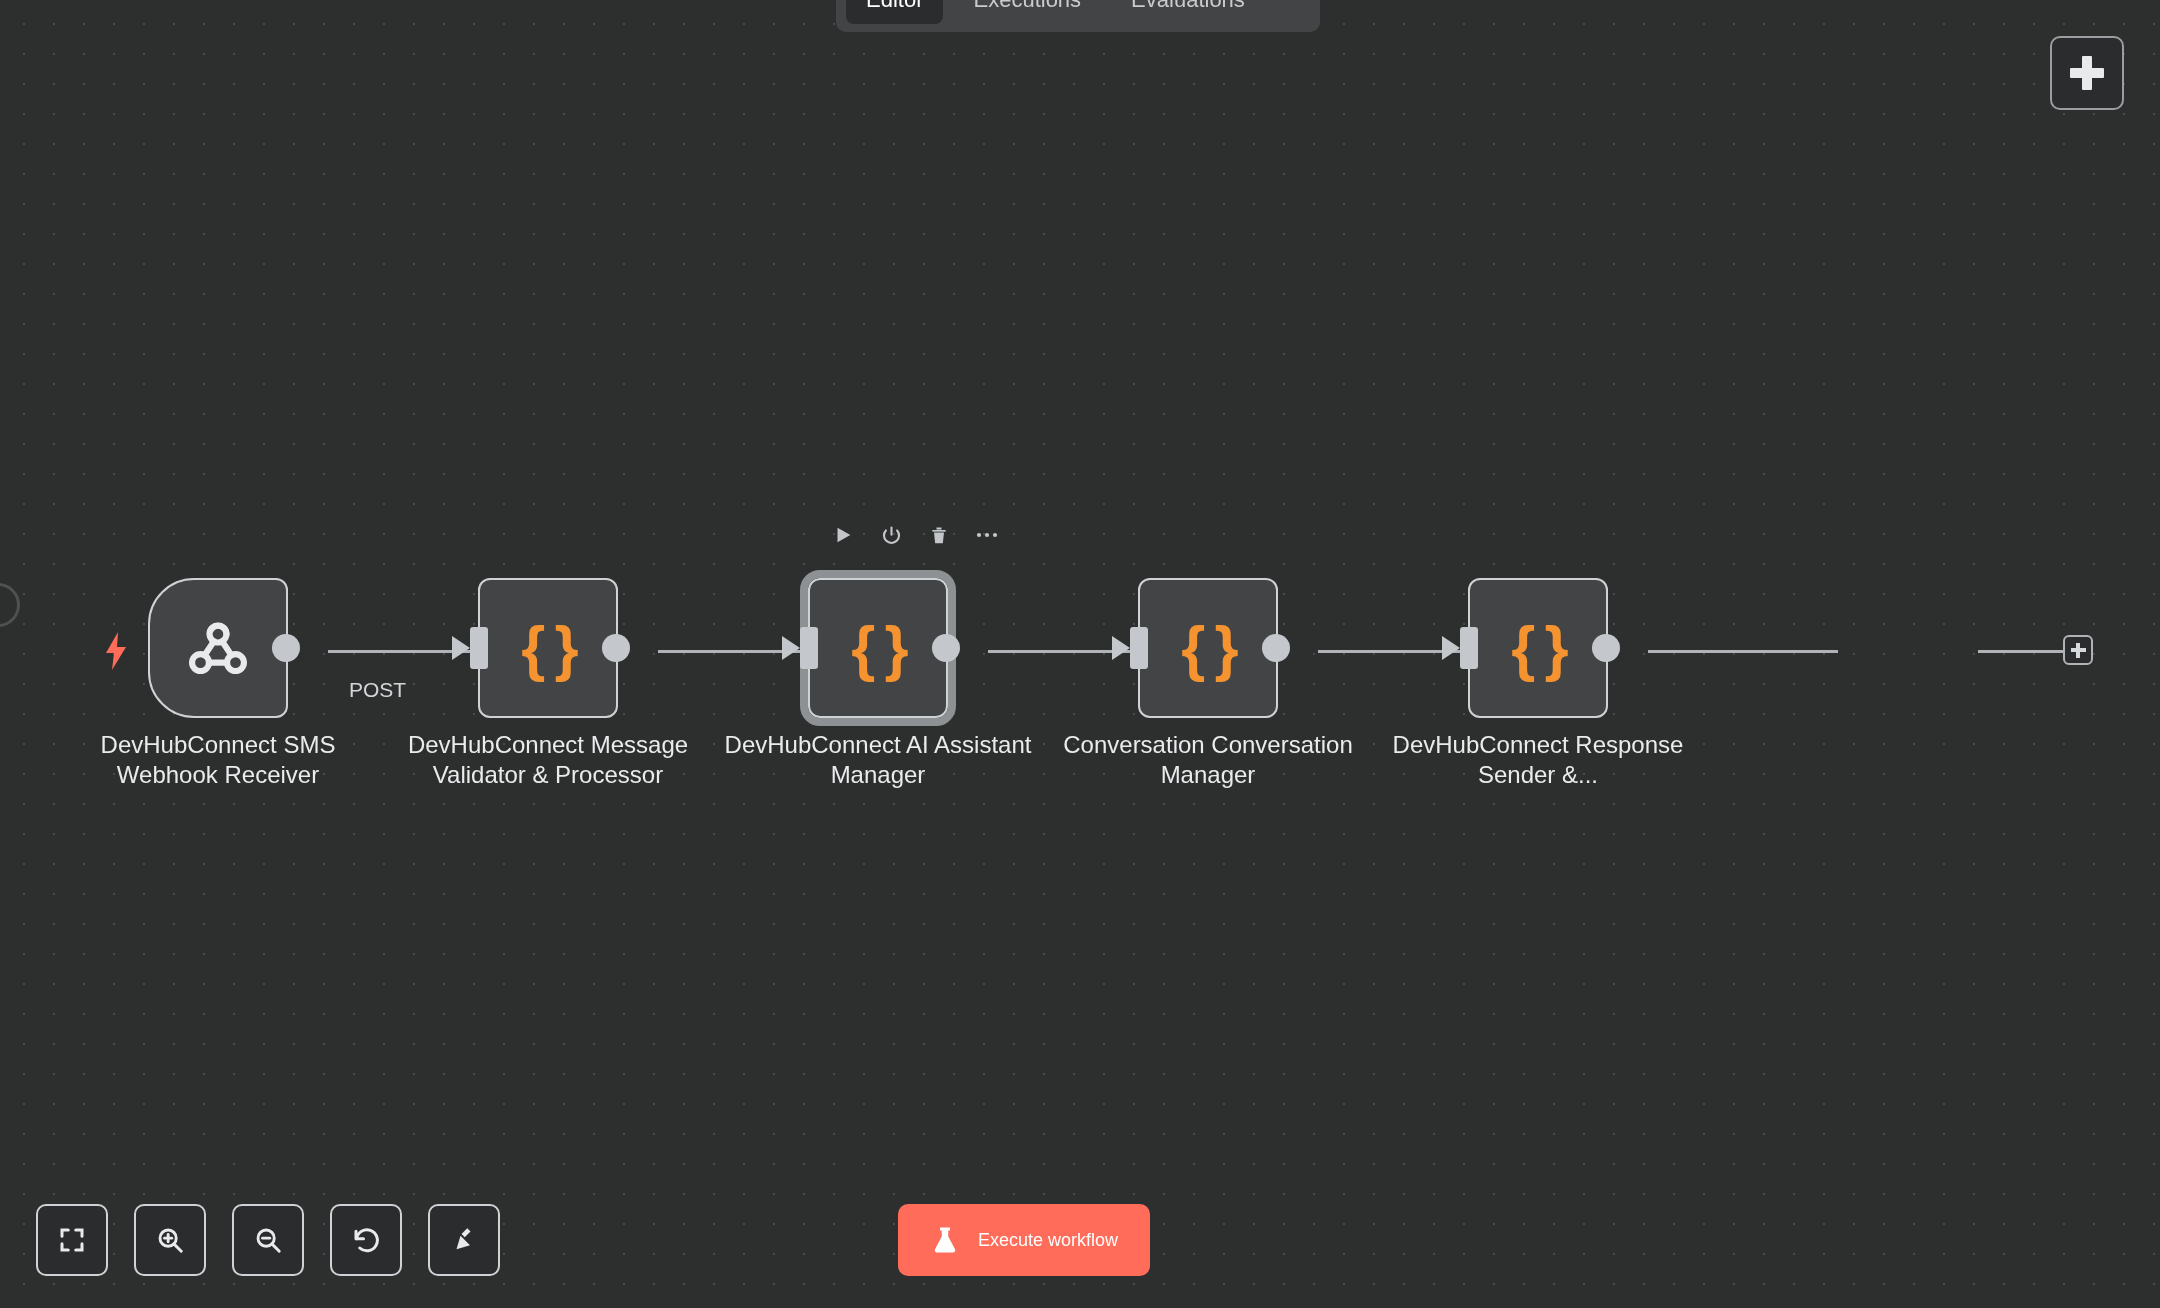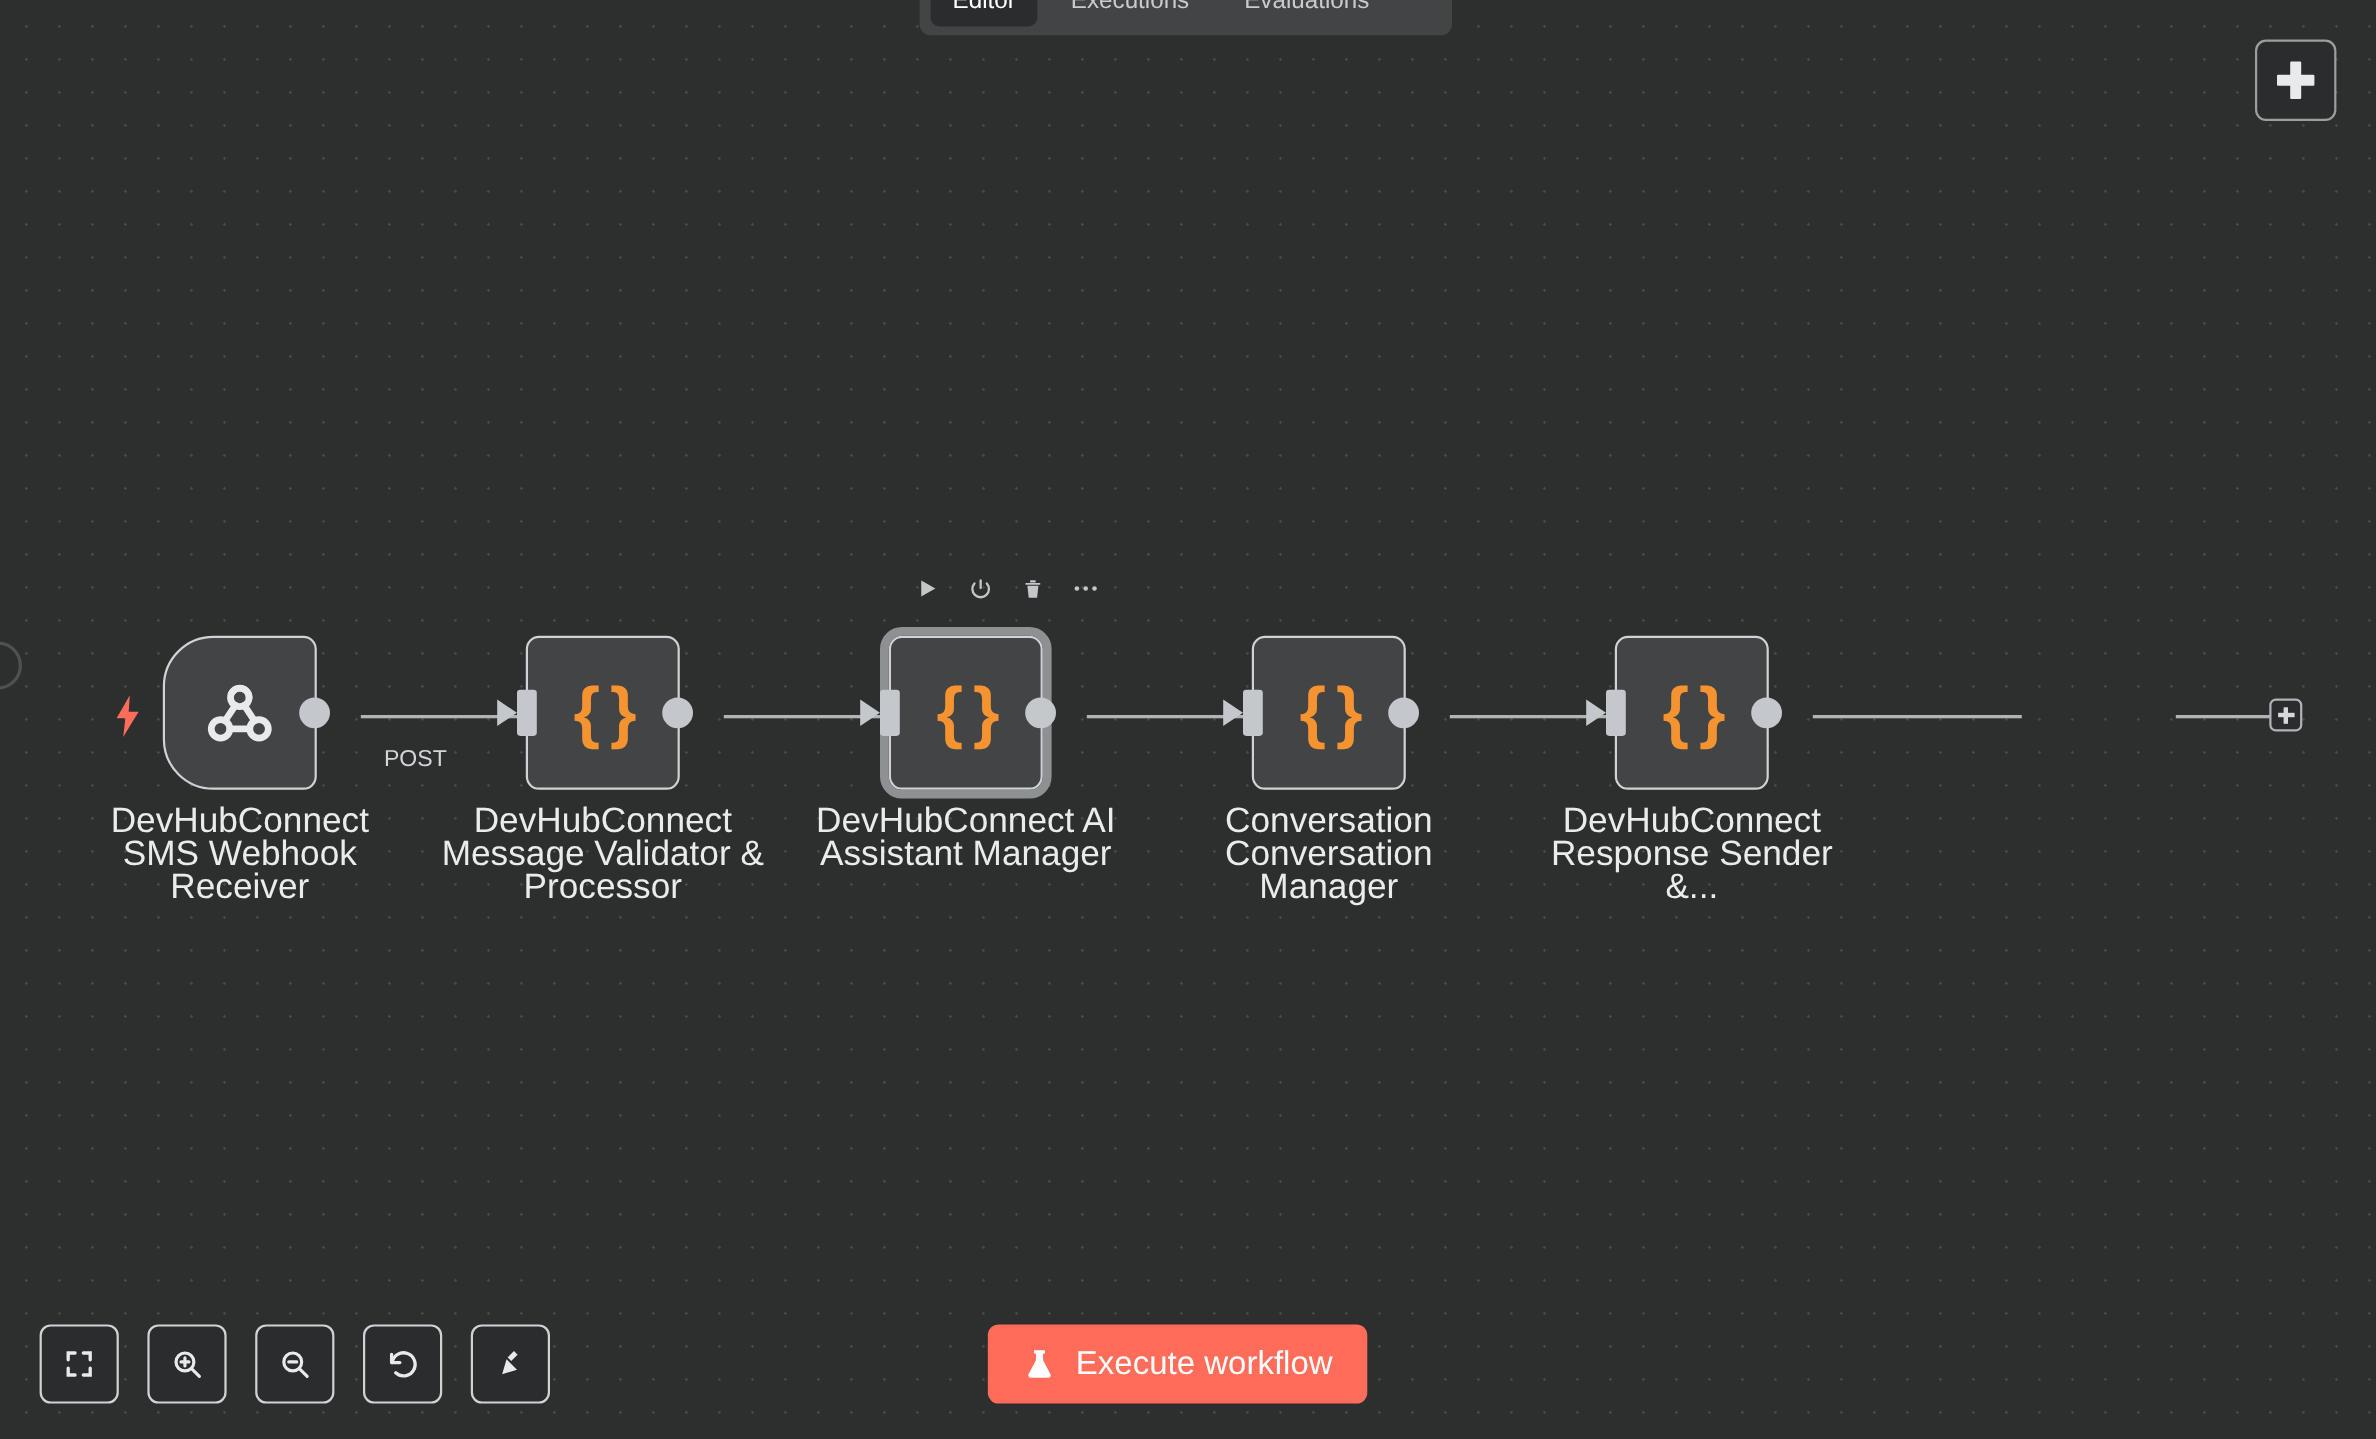--- a/index.html
+++ b/index.html
@@ -112,21 +112,21 @@
   }
 
   .node-label {
     position: absolute;
     top: 152px;
     left: 50%;
     transform: translateX(-50%);
     width: 310px;
     text-align: center;
     color: #e9ebec;
-    font-size: 32px;
+    font-size: 24px;
     line-height: 30px;
   }
 
   
   .icon-code {
     color: #f59331;
     font-size: 62px;
     font-weight: bold;
     letter-spacing: -4px;
     line-height: 1;
@@ -251,21 +251,21 @@
     left: 898px;
     bottom: 32px;
     height: 72px;
     padding: 0 32px;
     background: #ff6d5a;
     border-radius: 10px;
     display: flex;
     align-items: center;
     gap: 18px;
     color: #ffffff;
-    font-size: 30px;
+    font-size: 18px;
     cursor: pointer;
     z-index: 30;
     border: none;
     font-family: "Liberation Sans", sans-serif;
   }
 </style>
 </head>
 <body>
 
 <div id="canvas"></div>

